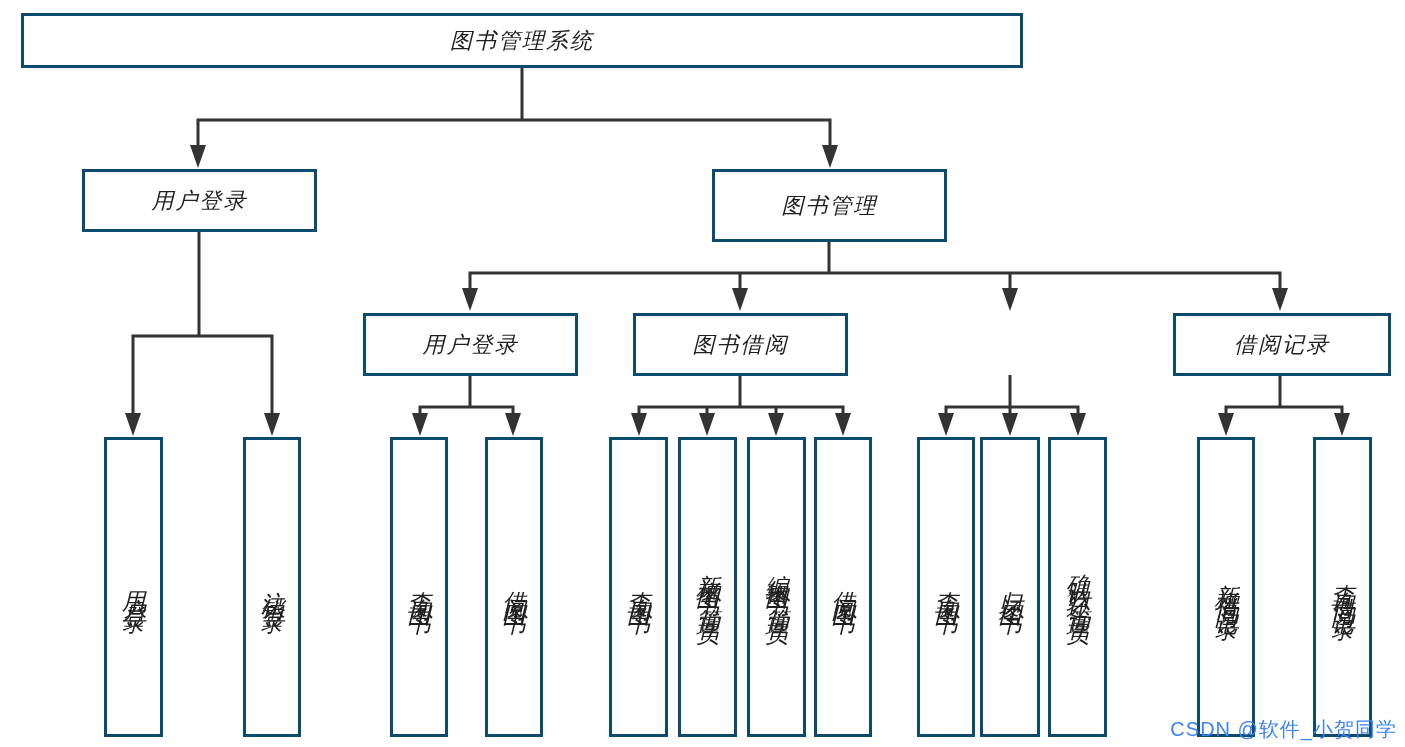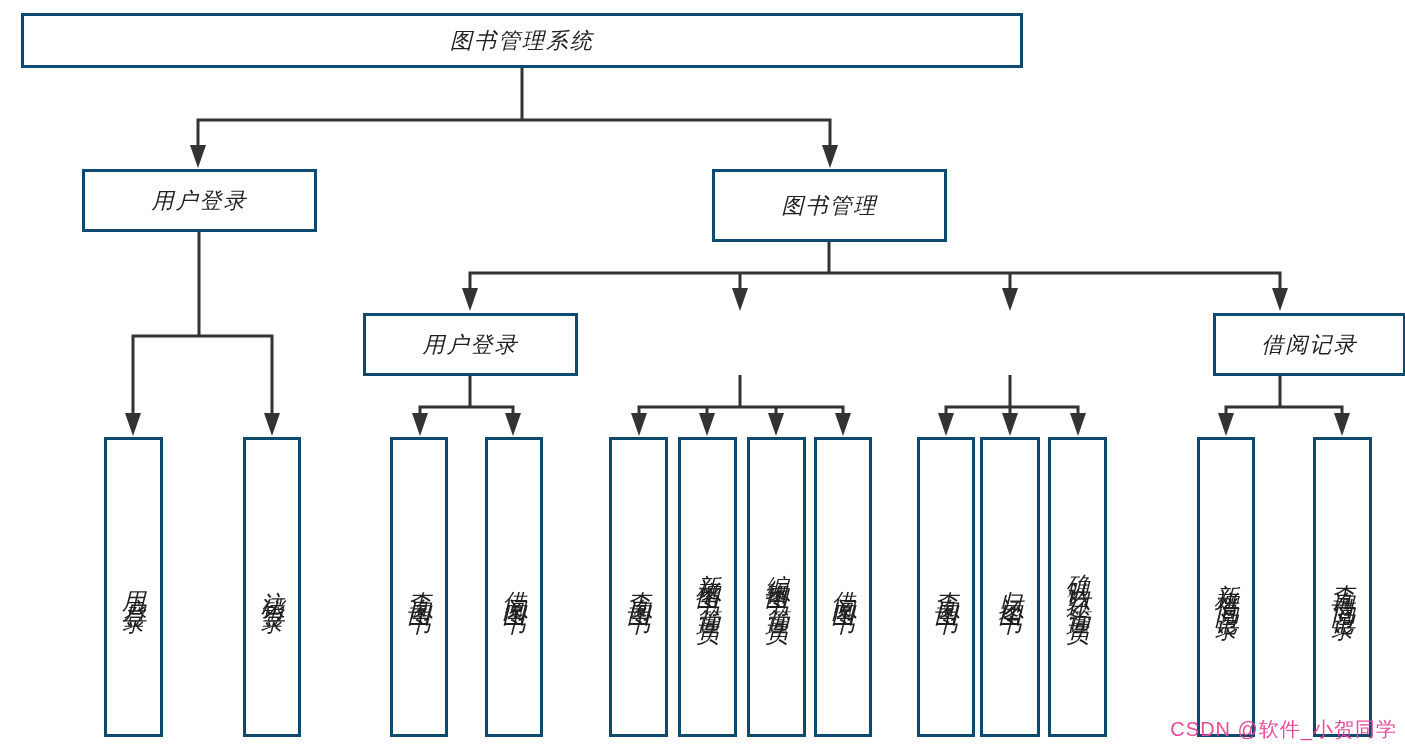--- a/index.html
+++ b/index.html
@@ -47,21 +47,21 @@
     writing-mode: vertical-rl;
     text-orientation: mixed;
     font-size: 23px;
     letter-spacing: 7px;
   }
   .watermark {
     position: absolute;
     right: 8px;
     top: 716px;
     font-size: 20px;
-    color: #ec4899;
+    color: #3b82f6;
     letter-spacing: 1px;
     z-index: 5;
     white-space: nowrap;
   }
 </style>
 </head>
 <body>
 
 <div class="stage">
 
@@ -124,21 +124,24 @@
   <div class="box h" style="left:82px;top:169px;width:235px;height:63px">
     <span class="lbl">用户登录</span>
   </div>
   <div class="box h" style="left:712px;top:169px;width:235px;height:73px">
     <span class="lbl">图书管理</span>
   </div>
 
   <div class="box h" style="left:363px;top:313px;width:215px;height:63px">
     <span class="lbl">用户登录</span>
   </div>
-  <div class="box h" style="left:1213px;top:313px;width:193px;height:63px">
+  <div class="box h" style="left:633px;top:313px;width:215px;height:63px">
+    <span class="lbl">图书借阅</span>
+  </div>
+  <div class="box h" style="left:1173px;top:313px;width:218px;height:63px">
     <span class="lbl">借阅记录</span>
   </div>
 
   <div class="box v" style="left:104px;top:437px;width:59px;height:300px">
     <span class="lbl">用户登录</span>
   </div>
   <div class="box v" style="left:243px;top:437px;width:58px;height:300px">
     <span class="lbl">注销登录</span>
   </div>
 

